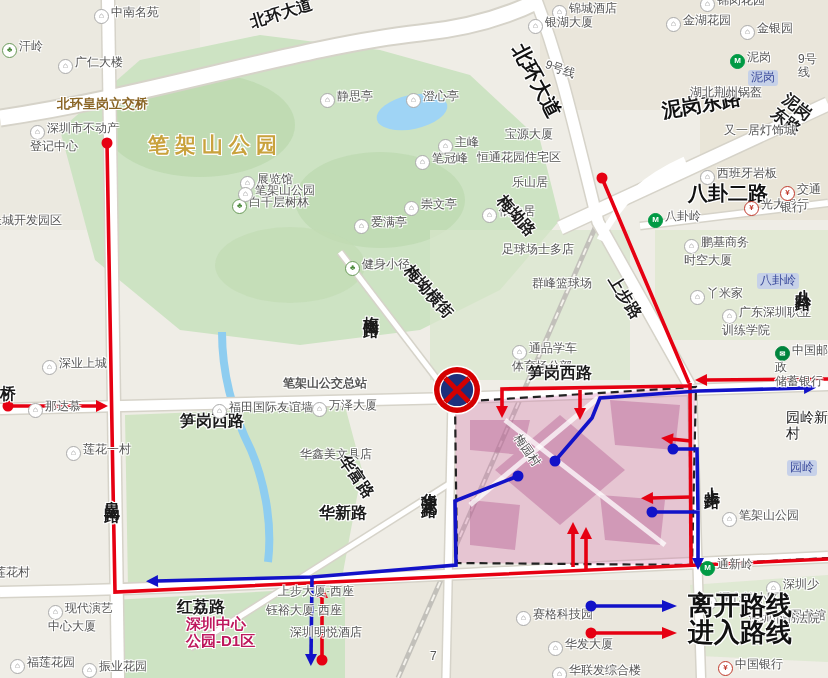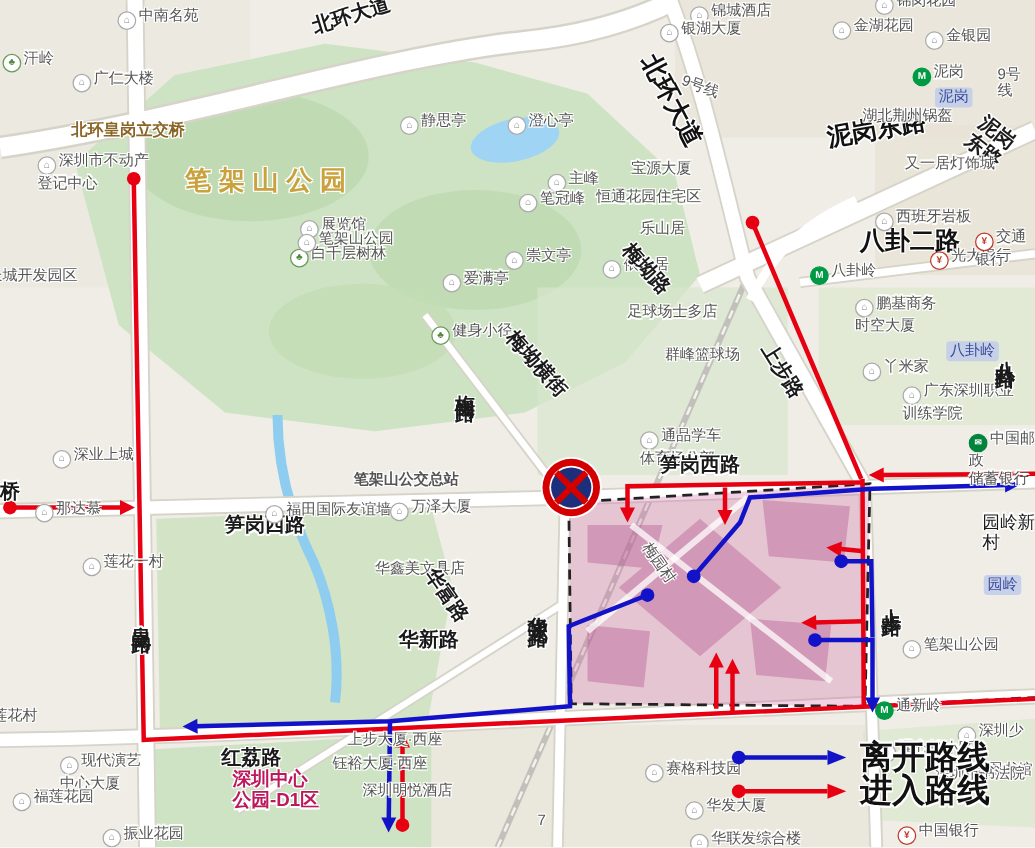--- a/index.html
+++ b/index.html
@@ -198,21 +198,21 @@
       <div class="lbl rl" style="left: 350px; top: 452px; transform: rotate(55deg);"><span>华富路</span></div>
       <div class="lbl rl-v" style="left: 420px; top: 480px;"><span>华强北路</span></div>
       <div class="lbl rl" style="left: 295px; top: 504px; padding-left: 24px;"><span>华新路</span></div>
       <div class="lbl rl-v" style="left: 103px; top: 488px;"><span>皇岗路</span></div>
       <div class="lbl poi" style="left: 42px; top: 357px;"><span class="ic ic-b">⌂</span><span>深业上城</span></div>
       <div class="lbl poi" style="left: 28px; top: 400px;"><span class="ic ic-b">⌂</span><span>那达慕</span></div>
       <div class="lbl poi" style="left: 66px; top: 443px;"><span class="ic ic-b">⌂</span><span>莲花一村</span></div>
       <div class="lbl poi" style="left: -6px; top: 566px;"><span>莲花村</span></div>
       <div class="lbl poi2" style="left: 48px; top: 602px;"><span class="ic ic-b">⌂</span><span>现代演艺
 中心大厦</span></div>
-      <div class="lbl poi" style="left: 10px; top: 631px;"><span class="ic ic-b">⌂</span><span>福莲花园</span></div>
+      <div class="lbl poi" style="left: 10px; top: 656px;"><span class="ic ic-b">⌂</span><span>福莲花园</span></div>
       <div class="lbl poi" style="left: 82px; top: 660px;"><span class="ic ic-b">⌂</span><span>振业花园</span></div>
       <div class="lbl rl" style="left: 177px; top: 598px;"><span>红荔路</span></div>
       <div class="lbl dist" style="left: 186px; top: 616px;"><span>深圳中心
 公园-D1区</span></div>
       <div class="lbl poi" style="left: 278px; top: 585px;"><span>上步大厦·西座</span></div>
       <div class="lbl poi" style="left: 266px; top: 604px;"><span>钰裕大厦·西座</span></div>
       <div class="lbl poi" style="left: 290px; top: 626px;"><span>深圳明悦酒店</span></div>
       <div class="lbl poi" style="left: 516px; top: 608px;"><span class="ic ic-b">⌂</span><span>赛格科技园</span></div>
       <div class="lbl poi" style="left: 430px; top: 650px;"><span>7</span></div>
       <div class="lbl poi" style="left: 552px; top: 664px;"><span class="ic ic-b">⌂</span><span>华联发综合楼</span></div>

